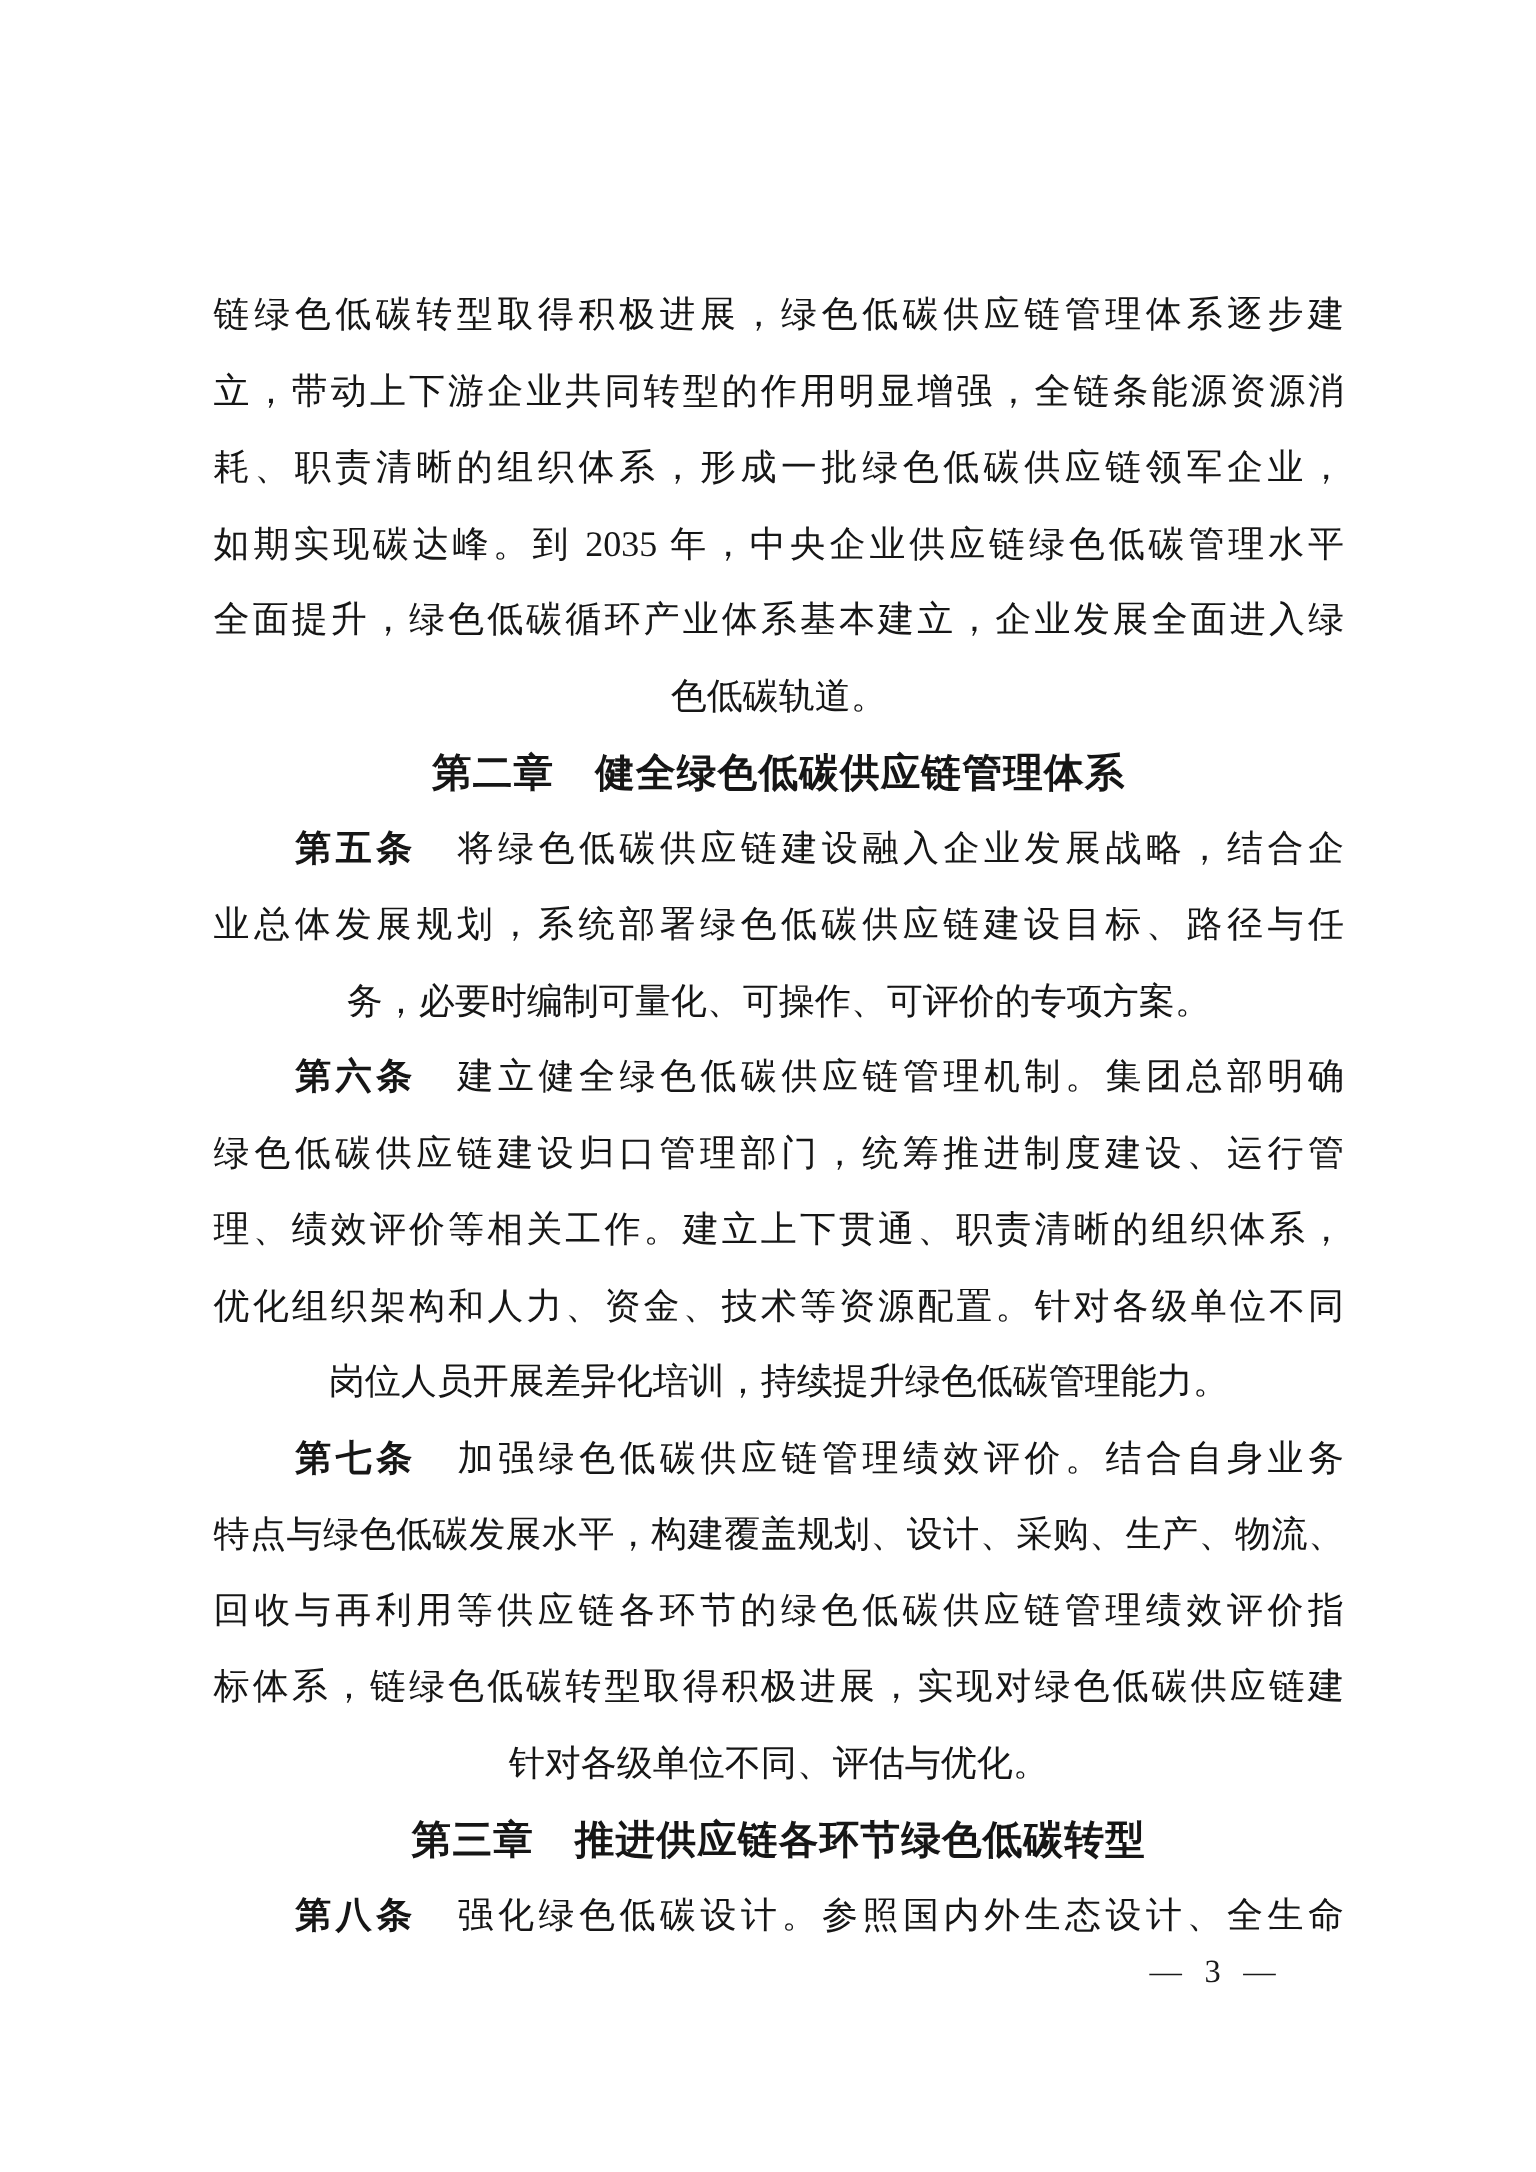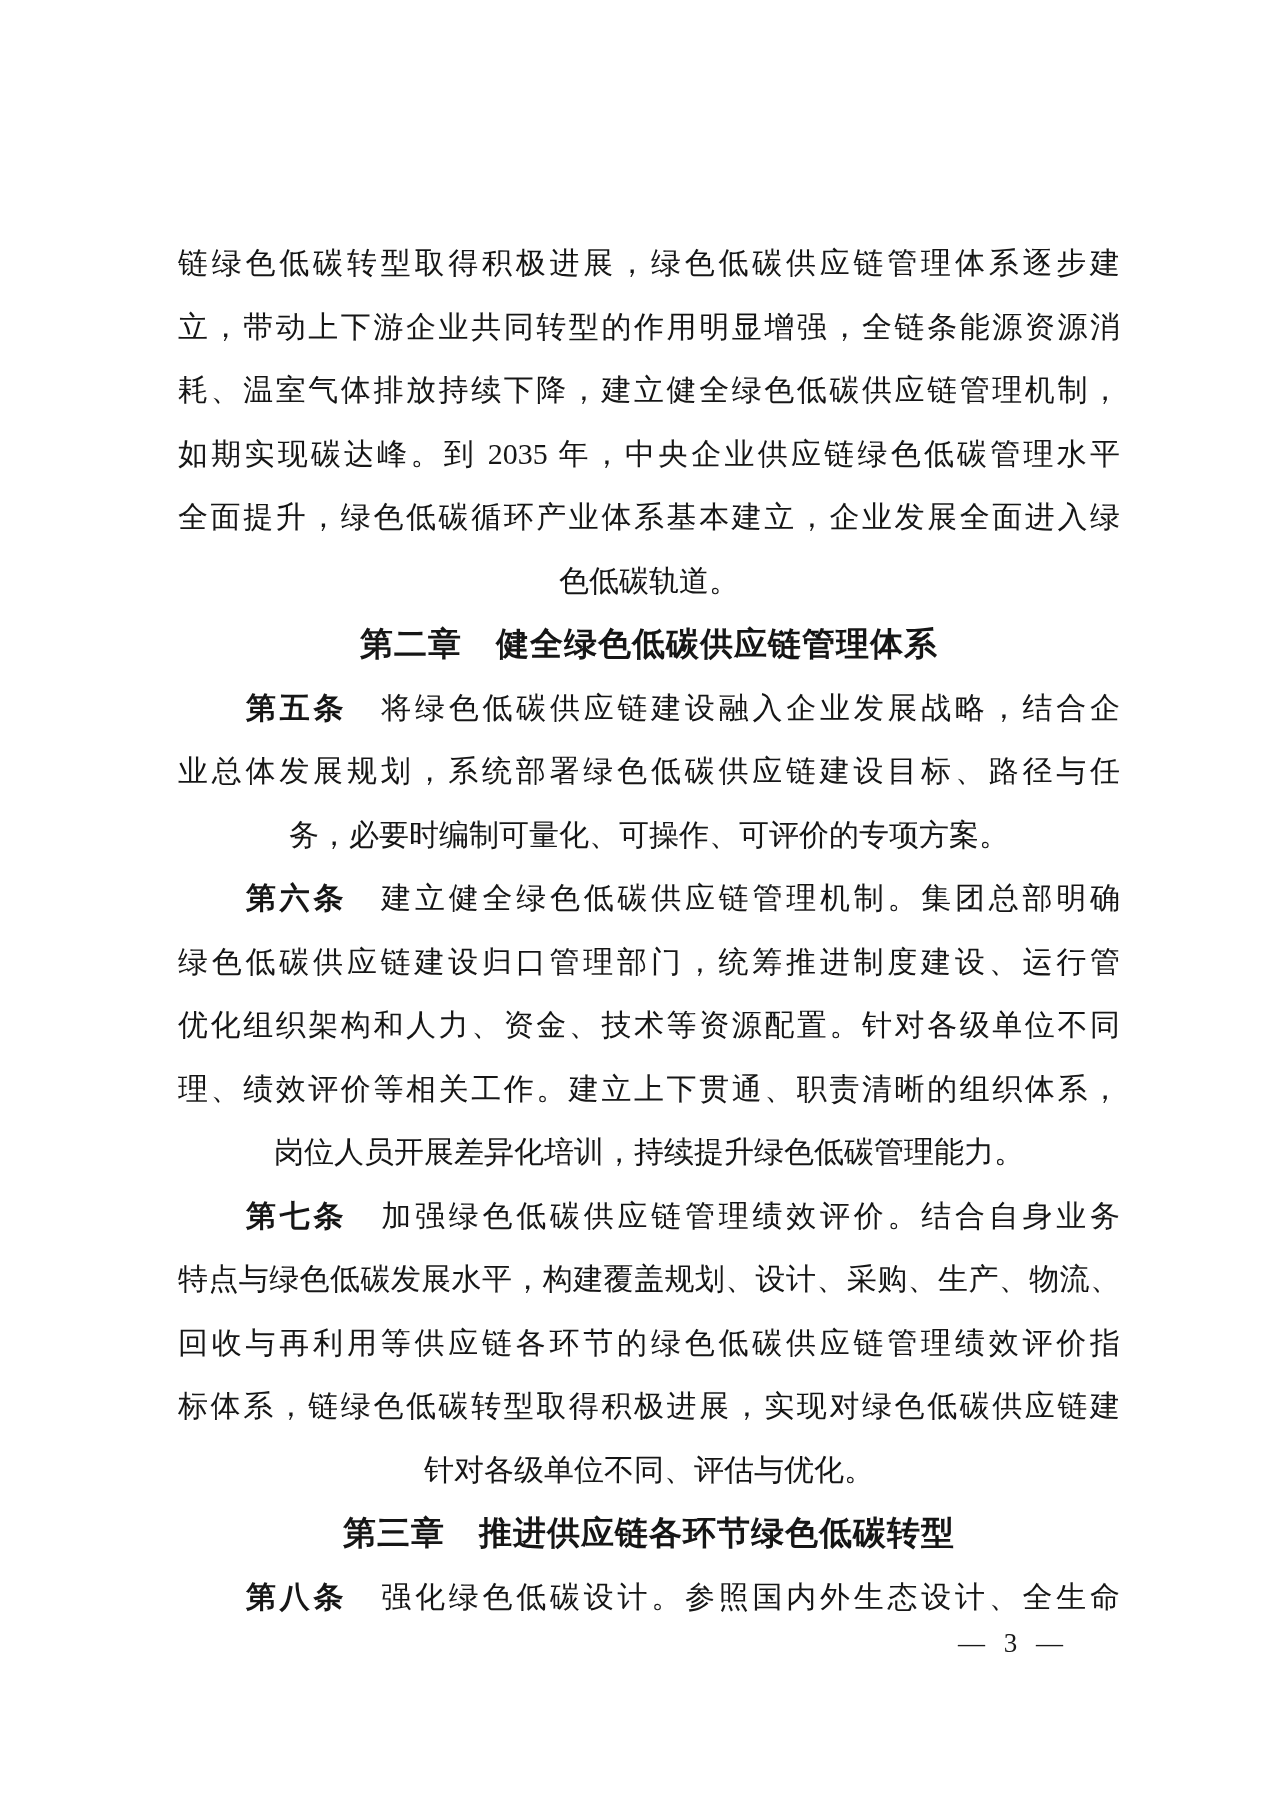--- a/index.html
+++ b/index.html
@@ -66,36 +66,36 @@
   }
 </style>
 </head>
 <body>
 
 <div class="page">
   <div class="content">
       <div class="paragraph">
         <div class="line fill">链绿色低碳转型取得积极进展，绿色低碳供应链管理体系逐步建</div>
         <div class="line fill">立，带动上下游企业共同转型的作用明显增强，全链条能源资源消</div>
-        <div class="line fill">耗、温室气体排放持续下降，建立健全绿色低碳供应链管理机制，</div>
+        <div class="line fill">耗、职责清晰的组织体系，形成一批绿色低碳供应链领军企业，</div>
         <div class="line fill">如期实现碳达峰。到 2035 年，中央企业供应链绿色低碳管理水平</div>
         <div class="line fill">全面提升，绿色低碳循环产业体系基本建立，企业发展全面进入绿</div>
         <div class="line">色低碳轨道。</div>
       </div>
       <div class="chapter-heading">第二章　健全绿色低碳供应链管理体系</div>
       <div class="paragraph">
         <div class="line fill article-first"><span class="article-label">第五条</span><span>将绿色低碳供应链建设融入企业发展战略，结合企</span></div>
         <div class="line fill">业总体发展规划，系统部署绿色低碳供应链建设目标、路径与任</div>
         <div class="line">务，必要时编制可量化、可操作、可评价的专项方案。</div>
       </div>
       <div class="paragraph">
         <div class="line fill article-first"><span class="article-label">第六条</span><span>建立健全绿色低碳供应链管理机制。集团总部明确</span></div>
         <div class="line fill">绿色低碳供应链建设归口管理部门，统筹推进制度建设、运行管</div>
+        <div class="line fill">理、绩效评价等相关工作。建立上下贯通、职责清晰的组织体系，</div>
         <div class="line fill">优化组织架构和人力、资金、技术等资源配置。针对各级单位不同</div>
-        <div class="line fill">理、绩效评价等相关工作。建立上下贯通、职责清晰的组织体系，</div>
         <div class="line">岗位人员开展差异化培训，持续提升绿色低碳管理能力。</div>
       </div>
       <div class="paragraph">
         <div class="line fill article-first"><span class="article-label">第七条</span><span>加强绿色低碳供应链管理绩效评价。结合自身业务</span></div>
         <div class="line fill">特点与绿色低碳发展水平，构建覆盖规划、设计、采购、生产、物流、</div>
         <div class="line fill">回收与再利用等供应链各环节的绿色低碳供应链管理绩效评价指</div>
         <div class="line fill">标体系，链绿色低碳转型取得积极进展，实现对绿色低碳供应链建</div>
         <div class="line">针对各级单位不同、评估与优化。</div>
       </div>
       <div class="chapter-heading">第三章　推进供应链各环节绿色低碳转型</div>

